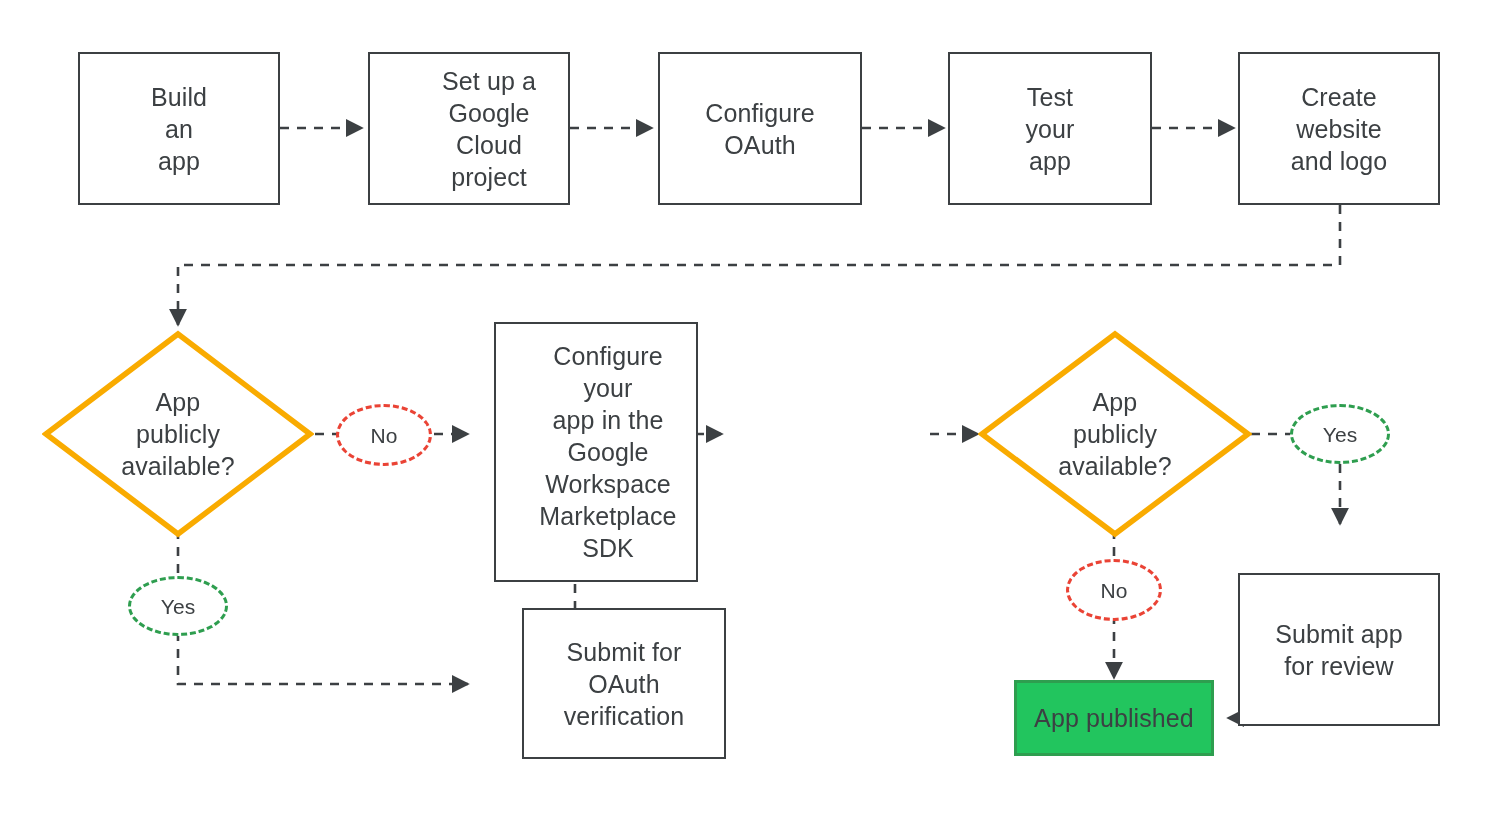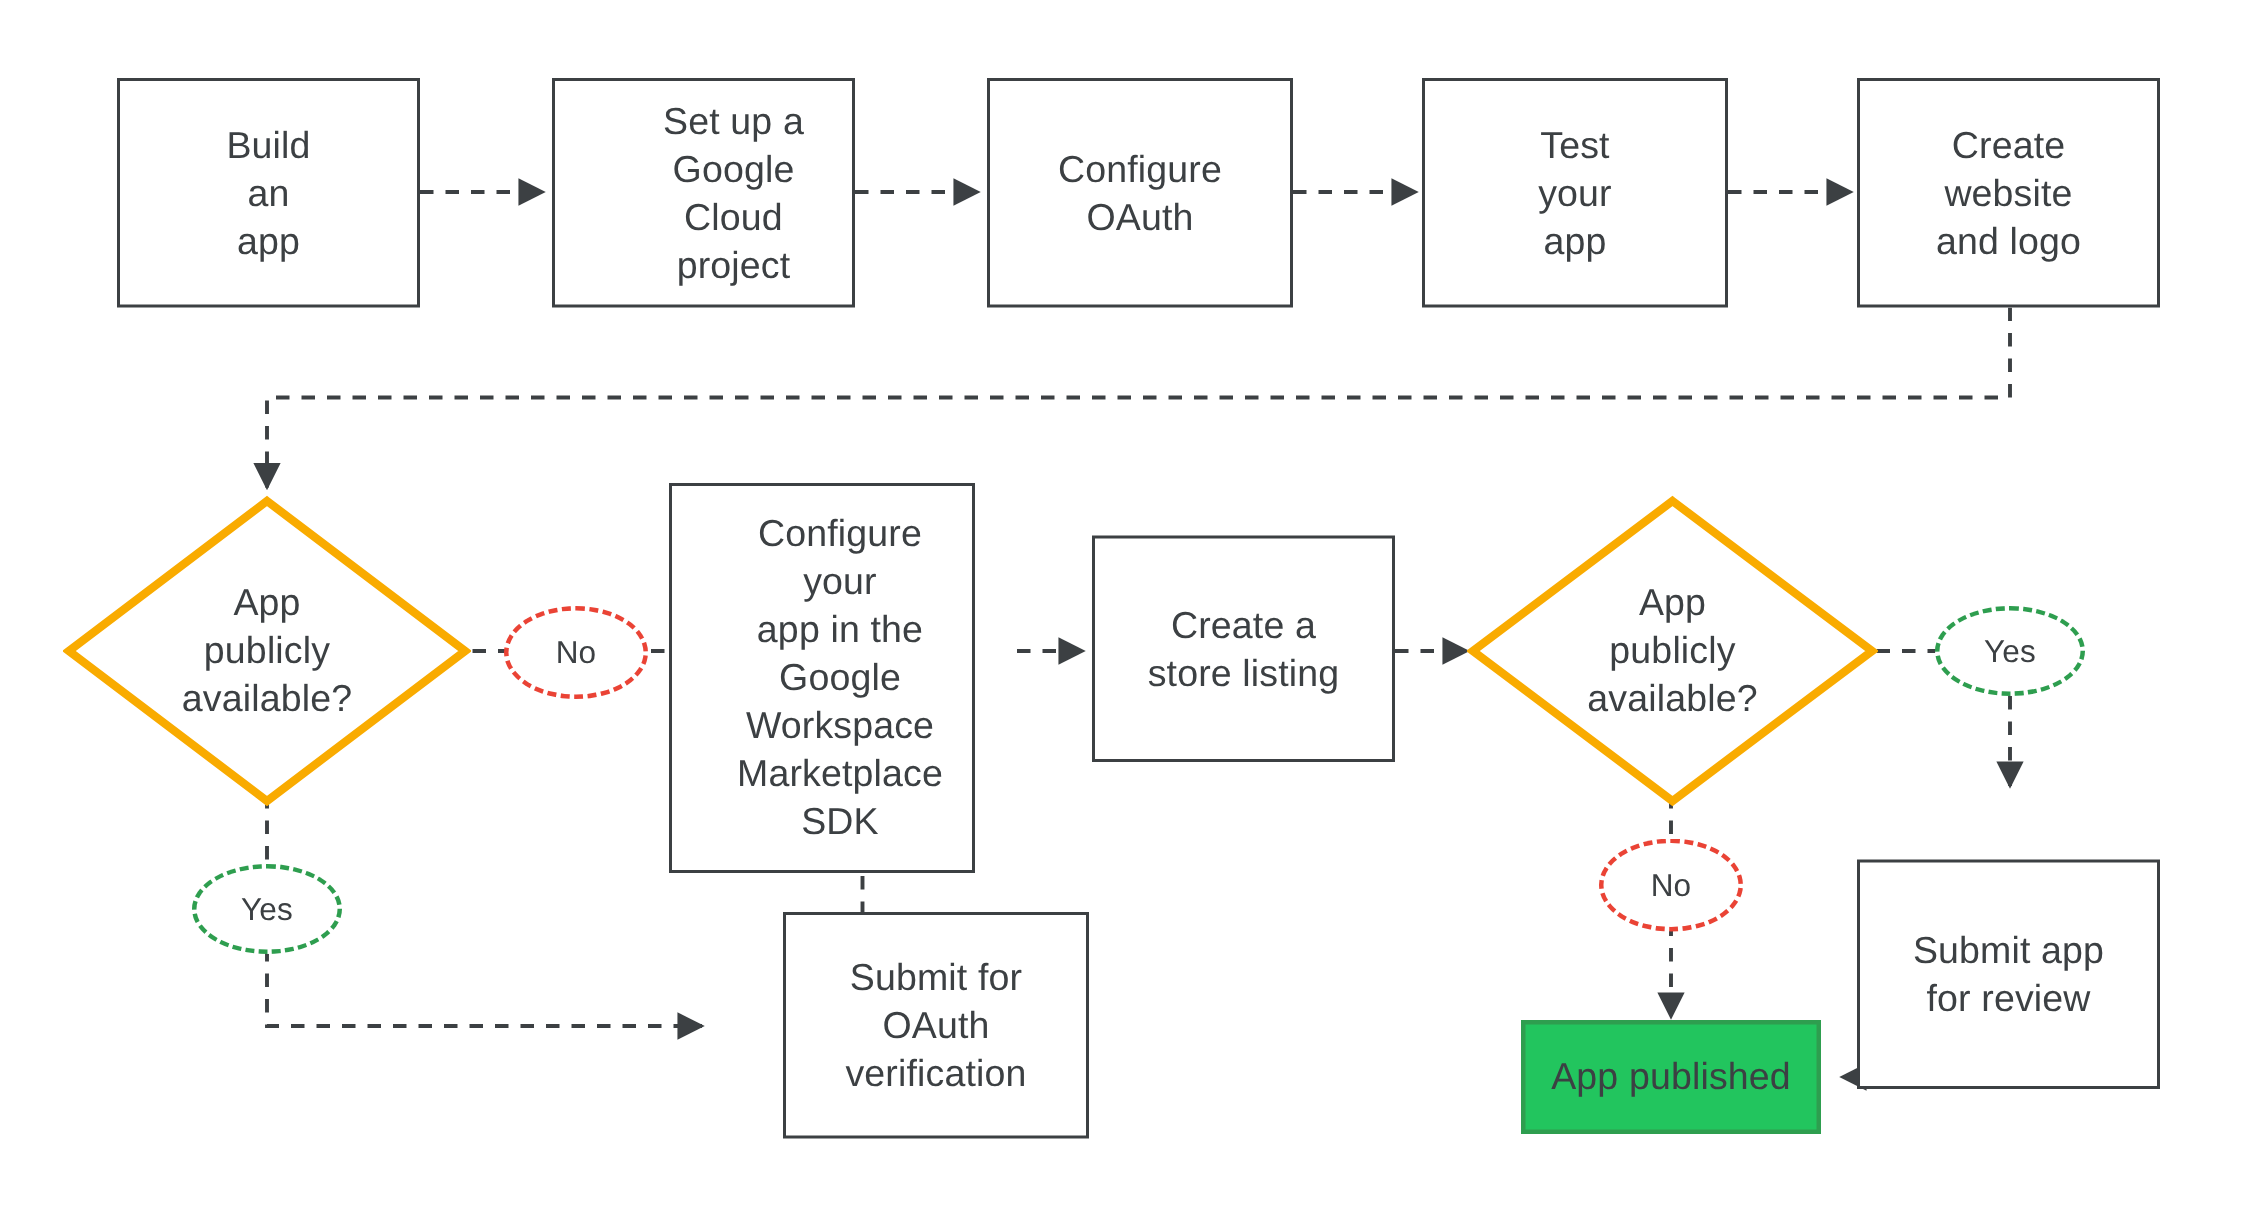--- a/index.html
+++ b/index.html
@@ -153,33 +153,29 @@
 
   <div class="node decision" style="left:42px; top:330px; width:272px; height:208px;">
     <svg class="diamond-svg" viewBox="0 0 272 208" preserveAspectRatio="none" xmlns="http://www.w3.org/2000/svg">
       <polygon points="136,4 268,104 136,204 4,104" fill="#ffffff" stroke="#f9ab00" stroke-width="5.5"></polygon>
     </svg>
     <span class="label">App
 publicly
 available?</span>
   </div>
 
-  <div class="node process" style="left:446px; top:322px; width:204px; height:260px;padding-left:24px;">
+  <div class="node process" style="left:494px; top:322px; width:204px; height:260px;padding-left:24px;">
     <span class="label">Configure your
 app in the
 Google
 Workspace
 Marketplace
 SDK</span>
   </div>
 
-  <div class="node process" style="left:728px; top:357px; width:202px; height:151px;">
-    <span class="label">Create a
-store listing</span>
-  </div>
 
   <div class="node decision" style="left:978px; top:330px; width:274px; height:208px;">
     <svg class="diamond-svg" viewBox="0 0 274 208" preserveAspectRatio="none" xmlns="http://www.w3.org/2000/svg">
       <polygon points="137,4 270,104 137,204 4,104" fill="#ffffff" stroke="#f9ab00" stroke-width="5.5"></polygon>
     </svg>
     <span class="label">App
 publicly
 available?</span>
   </div>
 

